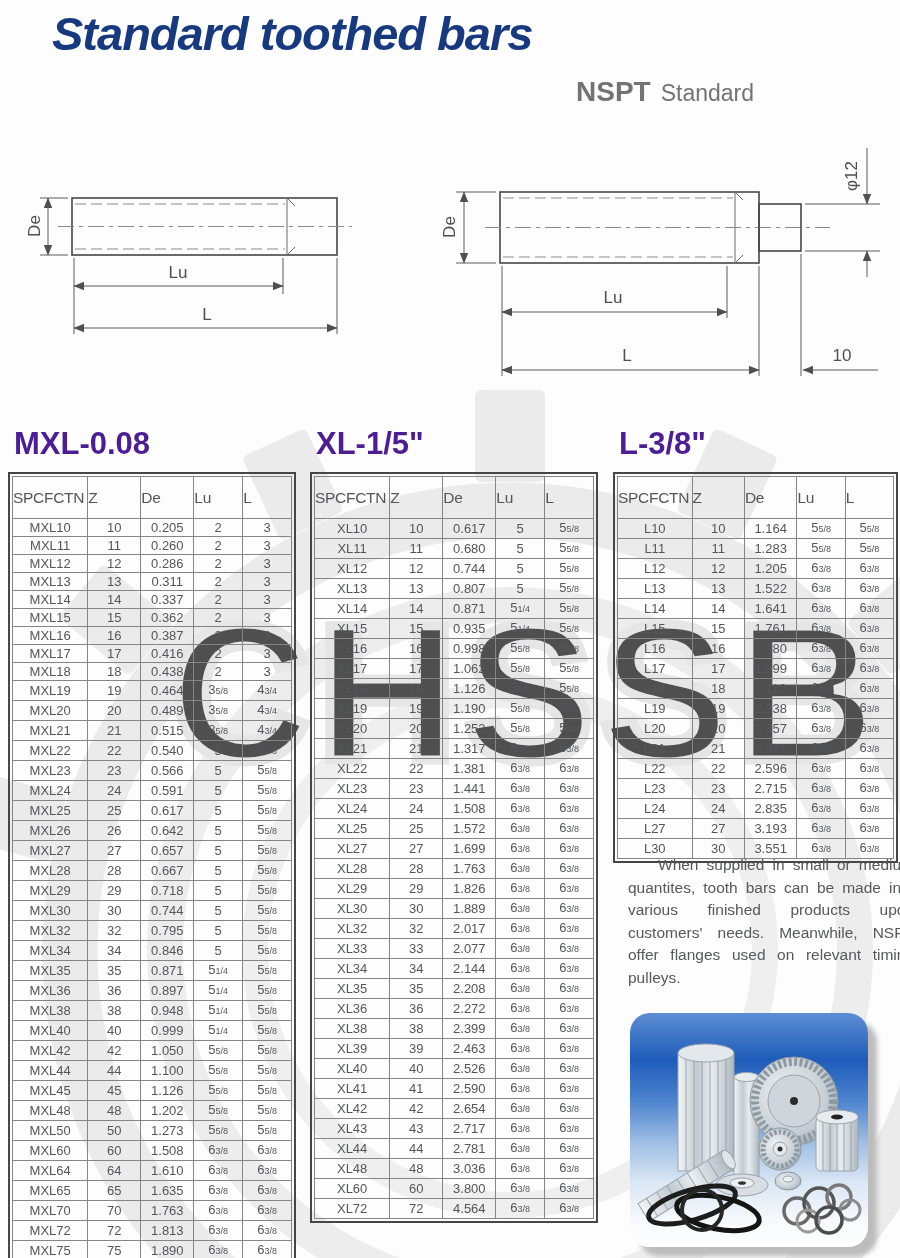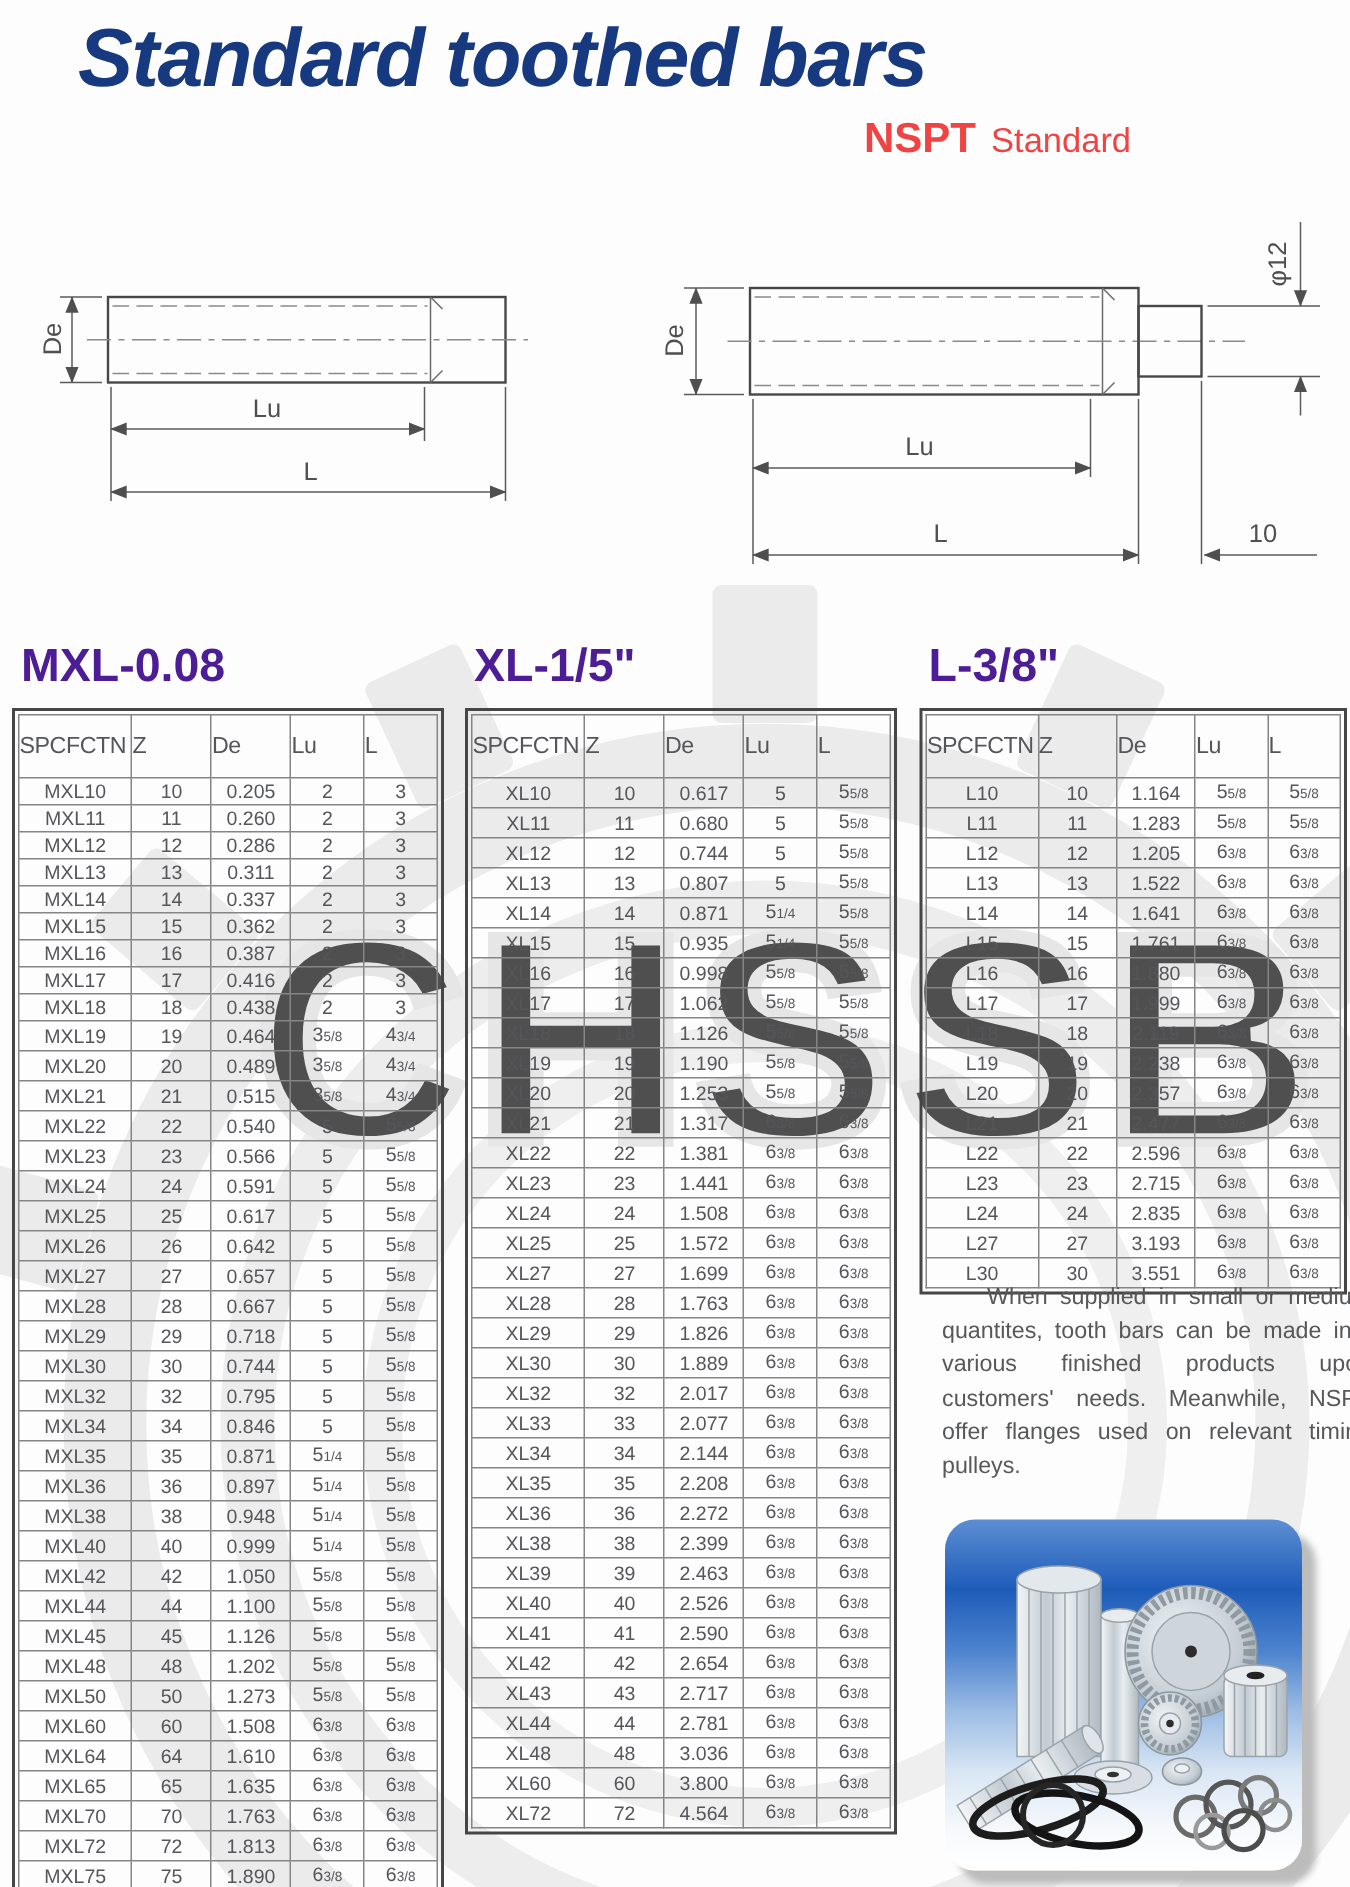--- a/index.html
+++ b/index.html
@@ -2,23 +2,23 @@
 <html><head>
 <meta charset="utf-8">
 <style>
   html,body{margin:0;padding:0;background:#fff;}
   .page{position:relative;width:900px;height:1258px;background:#fdfdfd;overflow:hidden;
         font-family:"Liberation Sans", sans-serif;}
   .wm{position:absolute;left:0;top:0;z-index:0;}
   .layer{position:absolute;z-index:1;}
 
   
-  .title{left:52px;top:6px;font-size:55px;font-weight:bold;font-style:italic;
+  .title{left:52px;top:6px;font-size:47px;font-weight:bold;font-style:italic;
          color:#16397f;letter-spacing:-1px;margin:0;white-space:nowrap;}
-  .brand{left:576px;top:76px;white-space:nowrap;color:#ef4444;}
+  .brand{left:576px;top:76px;white-space:nowrap;color:#737373;}
   .brand .bn{font-size:28px;font-weight:bold;letter-spacing:0;}
   .brand .bs{font-size:23px;font-weight:normal;margin-left:10px;}
 
   
   svg text{fill:#4f4f4f;font-family:"Liberation Sans",sans-serif;}
   .dwg .bar{fill:none;stroke:#474747;stroke-width:1.6;}
   .dwg .thin{fill:none;stroke:#6b6b6b;stroke-width:1;}
   .dwg .dash{fill:none;stroke:#8a8a8a;stroke-width:1;stroke-dasharray:11 5;}
   .dwg .cl{fill:none;stroke:#8a8a8a;stroke-width:1;stroke-dasharray:16 5 4 5;}
   .dwg .dim{fill:none;stroke:#5a5a5a;stroke-width:1;}

